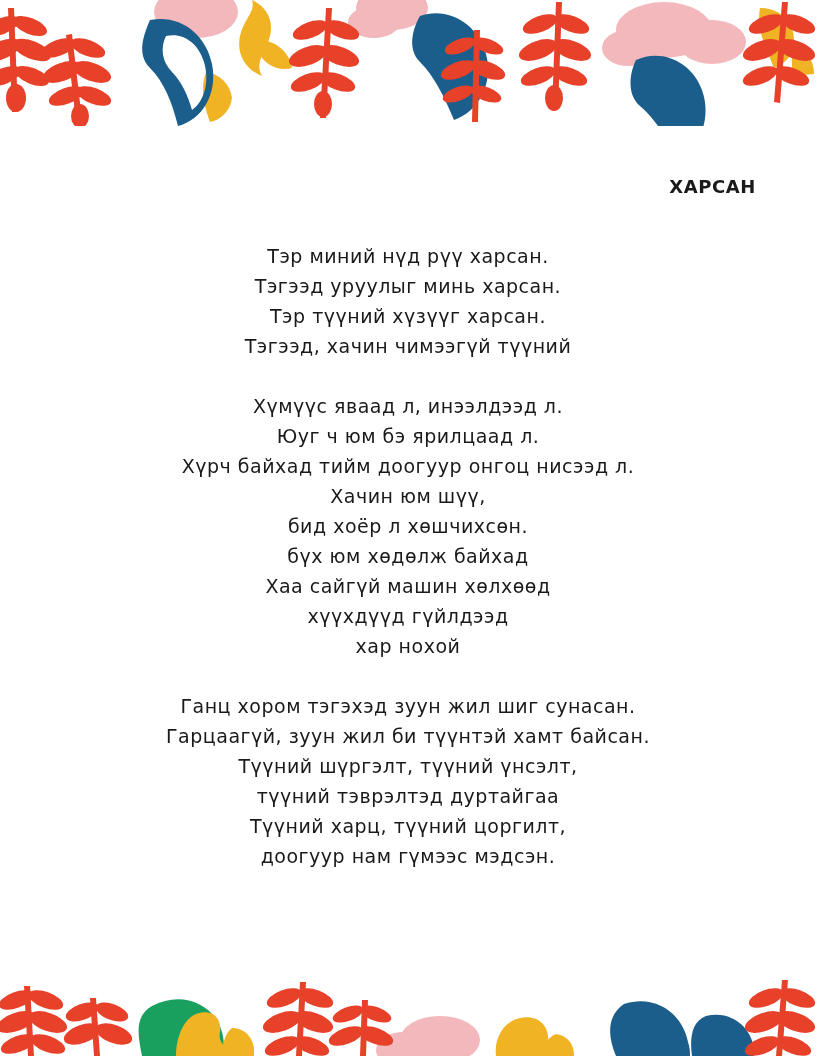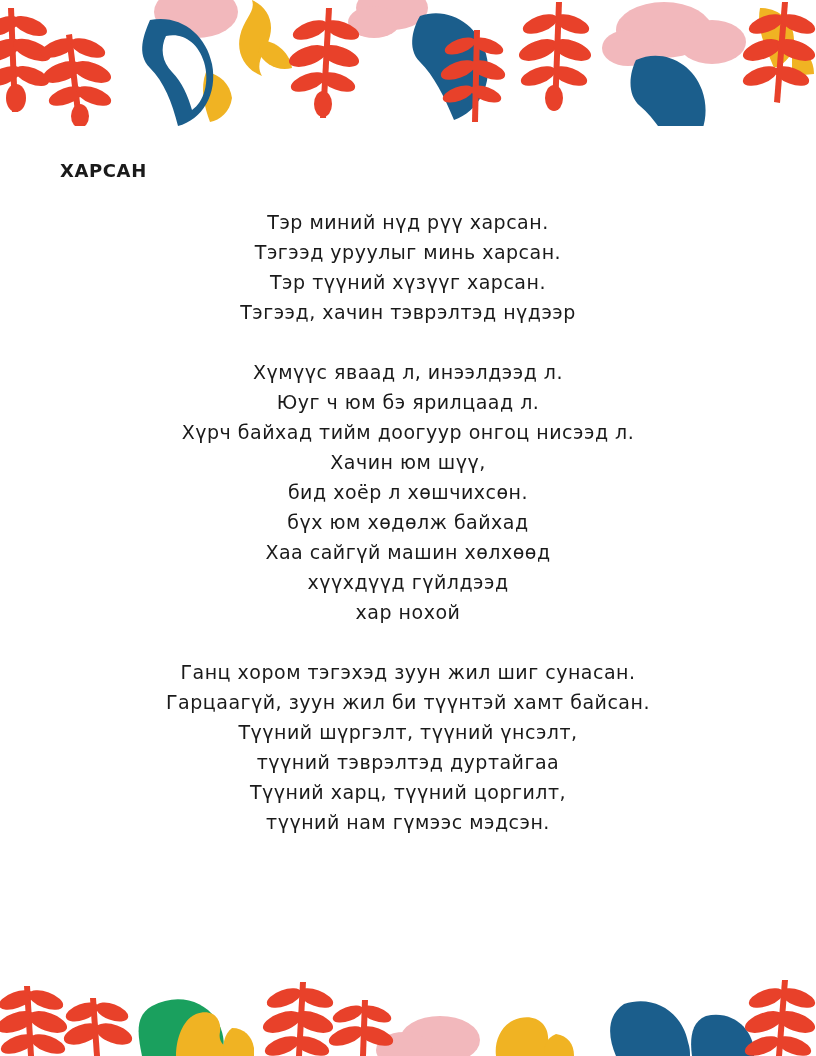--- a/index.html
+++ b/index.html
@@ -42,38 +42,38 @@
   .content {
     position: absolute;
     top: 130px;
     left: 0;
     width: 816px;
     height: 840px;
     box-sizing: border-box;
     padding: 0 60px;
   }
   .poem-title {
-    text-align: left;
+    text-align: right;
     font-size: 18px;
     font-weight: bold;
     letter-spacing: 0.6px;
     color: #1a1a1a;
-    margin: 30px 0 0 0;
+    margin: 46px 0 0 0;
     font-family: "DejaVu Sans", sans-serif;
   }
   .stanza {
     margin: 0;
     padding: 0;
     text-align: center;
   }
   .stanza-gap {
     height: 30px;
   }
   .first-stanza {
-    margin-top: 26px;
+    margin-top: 44px;
   }
   .line {
     font-size: 19px;
     line-height: 30px;
     color: #1a1a1a;
     letter-spacing: 0.5px;
     font-family: "DejaVu Sans", sans-serif;
     white-space: pre;
   }
 </style>
@@ -180,21 +180,21 @@
   </div>
 
   <div class="content">
 
     <div class="poem-title">ХАРСАН</div>
 
     <div class="stanza first-stanza">
       <div class="line">Тэр миний нүд рүү харсан.</div>
       <div class="line">Тэгээд уруулыг минь харсан.</div>
       <div class="line">Тэр түүний хүзүүг харсан.</div>
-      <div class="line">Тэгээд, хачин тэврэлтэд нүдээр</div>
+      <div class="line">Тэгээд, хачин чимээгүй түүний</div>
     </div>
 
     <div class="stanza-gap"></div>
 
     <div class="stanza">
       <div class="line">Хүмүүс яваад л, инээлдээд л.</div>
       <div class="line">Юуг ч юм бэ ярилцаад л.</div>
       <div class="line">Хүрч байхад тийм доогуур онгоц нисээд л.</div>
       <div class="line">Хачин юм шүү,</div>
       <div class="line">бид хоёр л хөшчихсөн.</div>
@@ -205,21 +205,21 @@
     </div>
 
     <div class="stanza-gap"></div>
 
     <div class="stanza">
       <div class="line">Ганц хором тэгэхэд зуун жил шиг сунасан.</div>
       <div class="line">Гарцаагүй, зуун жил би түүнтэй хамт байсан.</div>
       <div class="line">Түүний шүргэлт, түүний үнсэлт,</div>
       <div class="line">түүний тэврэлтэд дуртайгаа</div>
       <div class="line">Түүний харц, түүний цоргилт,</div>
-      <div class="line">түүний нам гүмээс мэдсэн.</div>
+      <div class="line">доогуур нам гүмээс мэдсэн.</div>
     </div>
 
   </div>
 
   <div class="deco-band deco-bottom">
     <svg width="816" height="86" viewBox="0 0 816 86" xmlns="http://www.w3.org/2000/svg" aria-hidden="true">
       <rect x="0" y="0" width="816" height="86" fill="#ffffff"></rect>
 
       <g fill="#f2b8bc">
         <ellipse cx="440" cy="70" rx="40" ry="24"></ellipse>

